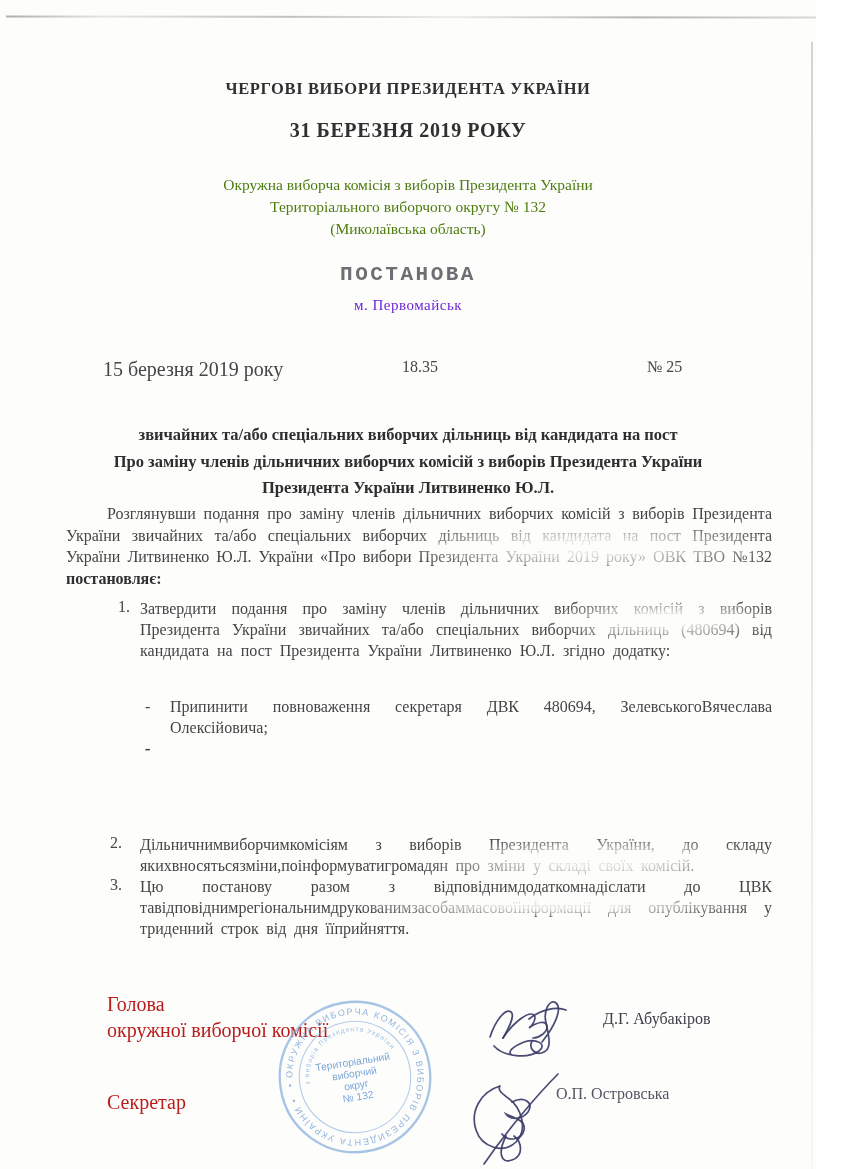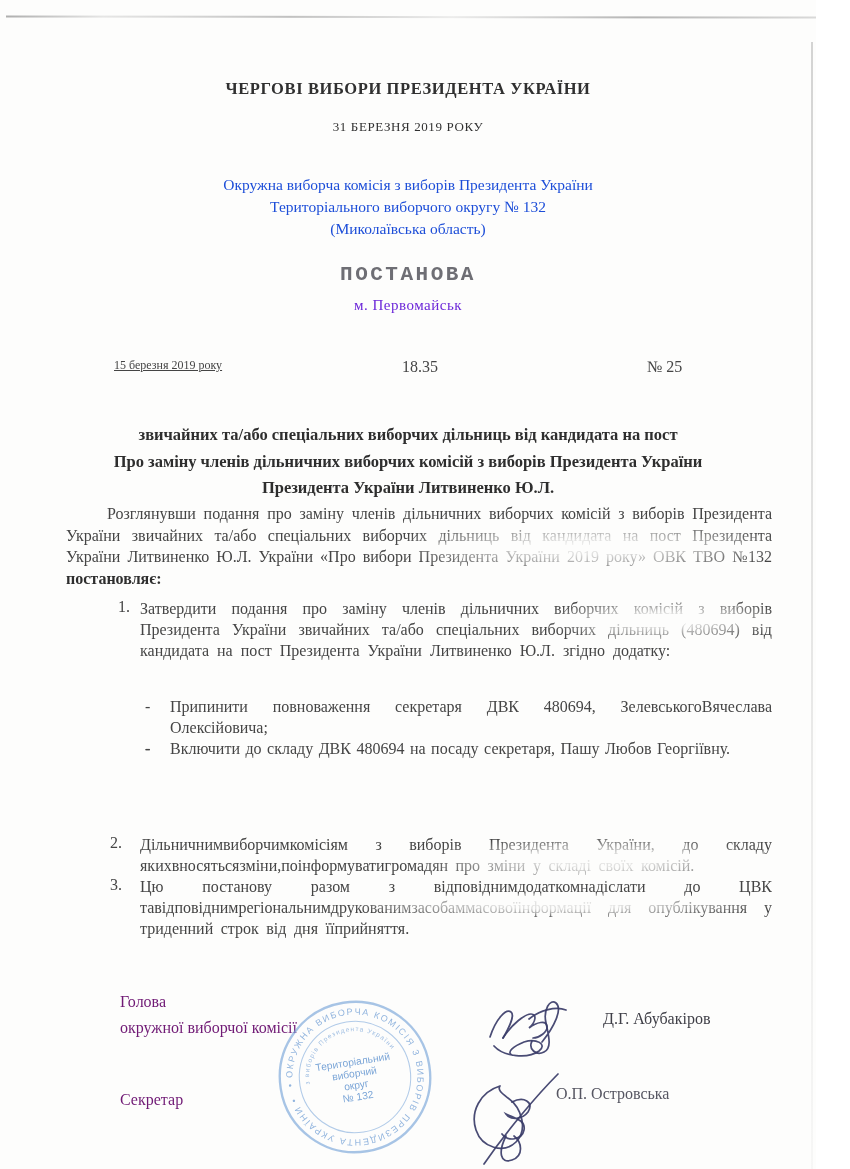--- a/index.html
+++ b/index.html
@@ -21,26 +21,26 @@
       rgba(110,110,110,.5) 78%, rgba(150,150,150,.35) 100%);
     transform:rotate(.08deg);
   }
   .scan-right-line {
     position:absolute; top:42px; bottom:0; right:3px; width:2px;
     background:linear-gradient(to bottom, rgba(150,150,150,.4), rgba(200,200,200,.12));
   }
   
   .c { position:absolute; left:0; width:100%; text-align:center; }
   .h1 { top:79px; font-weight:bold; font-size:16.5px; letter-spacing:.6px; color:#303030; }
-  .h2 { top:119px; font-weight:normal; font-size:13px; letter-spacing:.6px; color:#303030; }
-  .commission { top:174px; font-size:15.5px; line-height:22px; color:#1d4ed8; }
+  .h2 { top:119px; font-weight:bold; font-size:20px; letter-spacing:.6px; color:#303030; }
+  .commission { top:174px; font-size:15.5px; line-height:22px; color:#4d7c0f; }
   .doctype { top:263px; font-weight:bold; font-size:21px; letter-spacing:2.5px; color:#6e6e74;font-family:Liberation Mono, monospace; }
   .city { top:297px; font-size:15px; color:#6d28d9; letter-spacing:.5px; }
   
-  .meta-date   { position:absolute; left:114px; top:358px; font-size:12px;text-decoration:underline; }
+  .meta-date   { position:absolute; left:103px; top:358px; font-size:20px; }
   .meta-time   { position:absolute; left:402px; top:358px; font-size:16px; }
   .meta-number { position:absolute; left:647px; top:358px; font-size:16px; }
   
   .subject { top:422px; font-weight:bold; font-size:16.5px; line-height:26.5px; color:#2e2e2e; }
   
   .block { position:absolute; left:66px; width:706px; font-size:16px; text-align:justify; }
   .intro { top:503px; line-height:21.5px; word-spacing:2.5px; text-indent:41px; }
   .intro b { color:#2e2e2e; }
   .item { position:relative; }
   .item .num { position:absolute; top:0; }
@@ -49,21 +49,21 @@
   .item1-wrap .num { left:52px; }
   .item1-wrap .itxt { margin-left:74px; word-spacing:4px; }
   .dashlist { top:696px; }
   .ditem { position:relative; line-height:21px; }
   .ditem .dash { position:absolute; left:79px; top:0; }
   .ditem .dtxt { margin-left:104px; text-align:justify; word-spacing:1.5px; line-height:21px; }
   .items23 { top:834px; }
   .items23 .item .num { left:44px; }
   .items23 .item .itxt { margin-left:74px; word-spacing:3.5px; }
   
-  .sig-role { position:absolute; left:120px; font-size:16px; color:#701a75; }
+  .sig-role { position:absolute; left:107px; font-size:20px; color:#b91c1c; }
   .sig-name { position:absolute; font-size:16px; color:#3f3f47; }
   .sig-name2 { color:#565662; }
   .sig-svg { position:absolute; }
   .sig-svg path { fill:none; stroke:#3a3c68; stroke-width:1.7; stroke-linecap:round; opacity:.92; }
   
   .stamp { position:absolute; left:272px; top:994px; opacity:.82; transform:rotate(-9deg); }
   .stamp text { font-family:"Liberation Sans","DejaVu Sans",sans-serif; }
   
   .fade { position:absolute; pointer-events:none; z-index:5;
     background:radial-gradient(closest-side, rgba(253,253,252,.85) 25%, rgba(253,253,252,.5) 60%, rgba(253,253,252,0) 100%); }
@@ -114,21 +114,20 @@
   <div class="block dashlist">
     <div class="ditem">
       <span class="dash">-</span>
       <div class="dtxt">Припинити повноваження секретаря ДВК 480694, ЗелевськогоВячеслава Олексійовича;</div>
     </div>
     <div class="ditem">
       <span class="dash">-</span>
     </div>
     <div class="ditem">
       <span class="dash">-</span>
-      <div class="dtxt">Включити до складу ДВК 480694 на посаду секретаря, Пашу Любов Георгіївну.</div>
     </div>
   </div>
 
   <div class="block items23">
     <div class="item">
       <span class="num">2.</span>
       <div class="itxt">Дільничнимвиборчимкомісіям з виборів Президента України, до складу якихвносятьсязміни,поінформуватигромадян про зміни у складі своїх комісій.</div>
     </div>
     <div class="item">
       <span class="num">3.</span>

